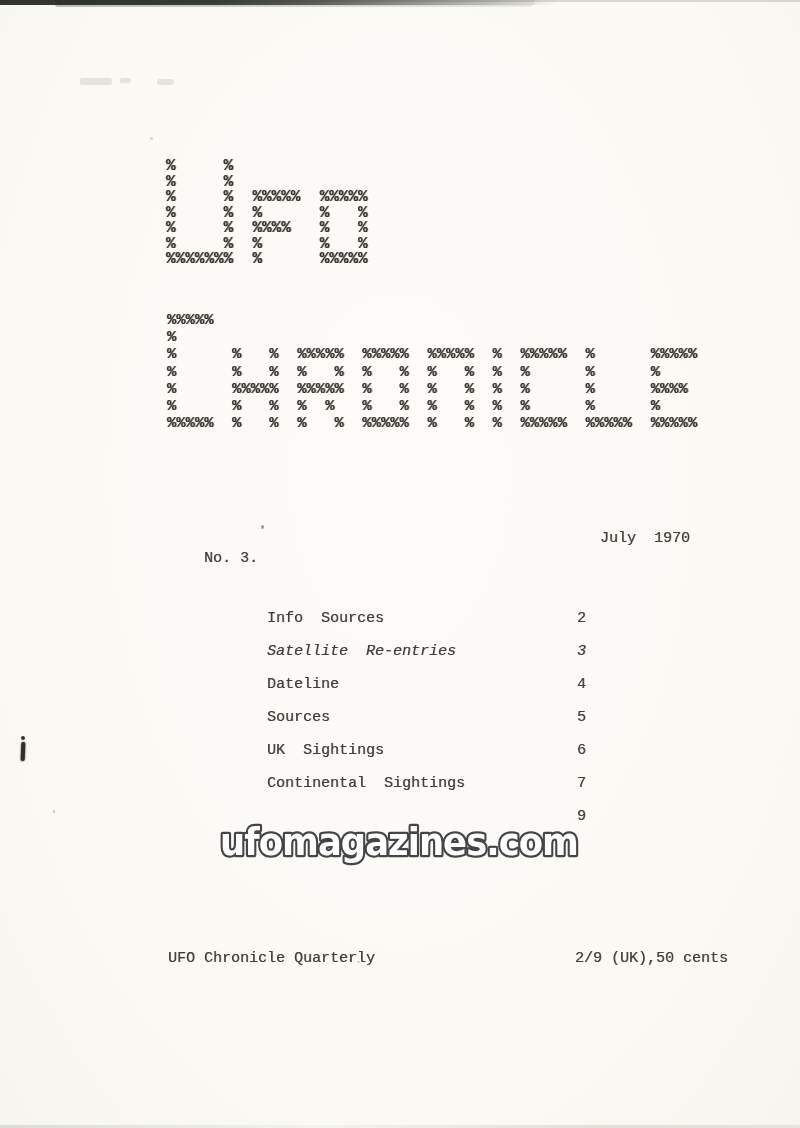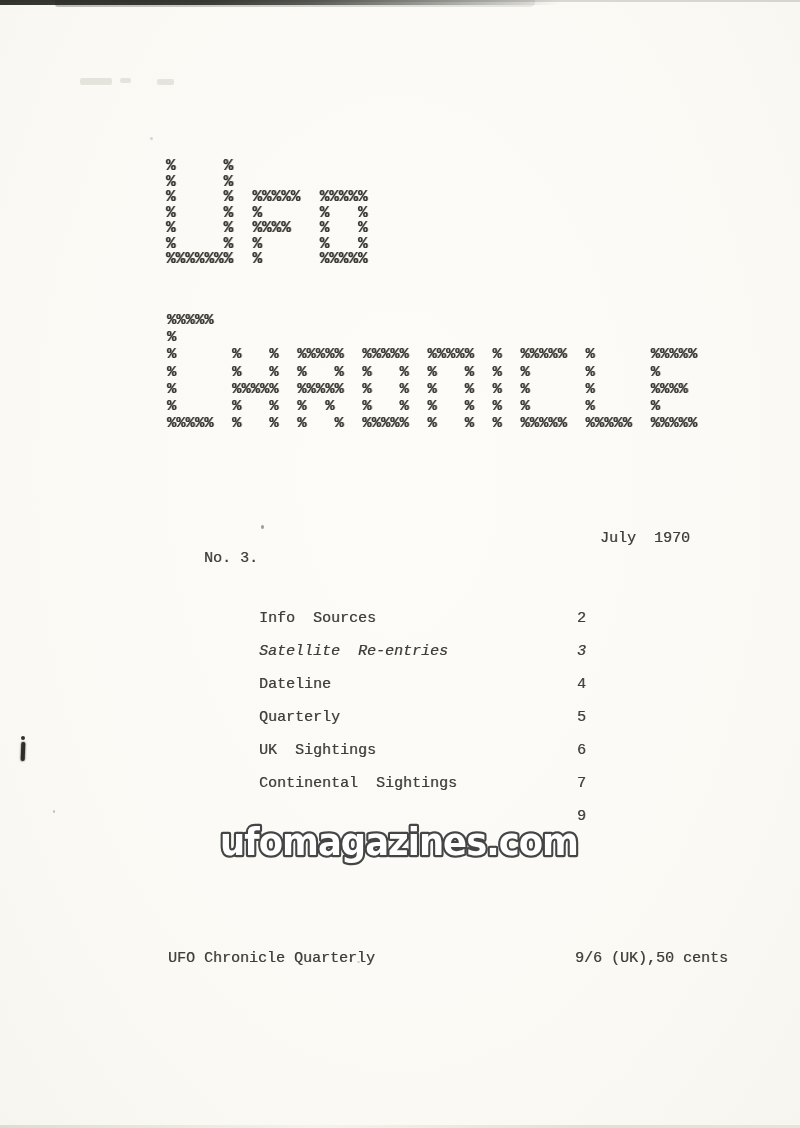--- a/index.html
+++ b/index.html
@@ -34,21 +34,21 @@
     text-shadow: 0.8px 0.2px 0 rgba(55,52,45,0.45), -0.4px 0.4px 0.6px rgba(55,52,45,0.35);
   }
   .art-ufo { left: 166px; top: 159px; font-size: 16px; line-height: 15.5px; }
   .art-chronicle { left: 167px; top: 312px; font-size: 15.5px; line-height: 17.2px; }
 
   .issue-line { left: 168px; top: 529px; width: 552px; }
   .issue-date { position: absolute; left: 432px; top: 0; white-space: pre; }
 
   .toc { position: absolute; left: 255px; top: 609px; width: 345px; }
   .toc-row { position: relative; height: 33px; }
-  .toc-label { position: absolute; left: 4px; top: 0; white-space: pre; }
+  .toc-label { position: absolute; left: 12px; top: 0; white-space: pre; }
   .toc-page { position: absolute; left: 322px; top: 0; white-space: pre; }
 
   .footer-left  { left: 168px; top: 949px; }
   .footer-right { left: 575px; top: 949px; }
 
   .watermark {
     position: absolute; left: 214px; top: 820px;
     width: 380px; height: 50px; z-index: 5;
   }
   .wm-text {
@@ -157,21 +157,21 @@
         <span class="toc-label">Satellite  Re-entries</span>
         <span class="toc-page">3</span>
       </div>
 
       <div class="toc-row tw" style="position:relative;">
         <span class="toc-label">Dateline</span>
         <span class="toc-page">4</span>
       </div>
 
       <div class="toc-row tw" style="position:relative;">
-        <span class="toc-label">Quarterly</span>
+        <span class="toc-label">Sources</span>
         <span class="toc-page">5</span>
       </div>
 
       <div class="toc-row tw" style="position:relative;">
         <span class="toc-label">UK  Sightings</span>
         <span class="toc-page">6</span>
       </div>
 
       <div class="toc-row tw" style="position:relative;">
         <span class="toc-label">Continental  Sightings</span>
@@ -183,15 +183,15 @@
         <span class="toc-label"></span>
         <span class="toc-page">9</span>
       </div>
     </div>
 
   <svg class="watermark" viewBox="0 0 380 50" width="380" height="50">
     <text class="wm-text" x="6" y="35" textLength="358" lengthAdjust="spacingAndGlyphs">ufomagazines.com</text>
   </svg>
 
   <div class="tw footer-left">UFO Chronicle Quarterly</div>
-  <div class="tw footer-right">9/6 (UK),50 cents</div>
+  <div class="tw footer-right">2/9 (UK),50 cents</div>
 
 </div>
 
 </body></html>

